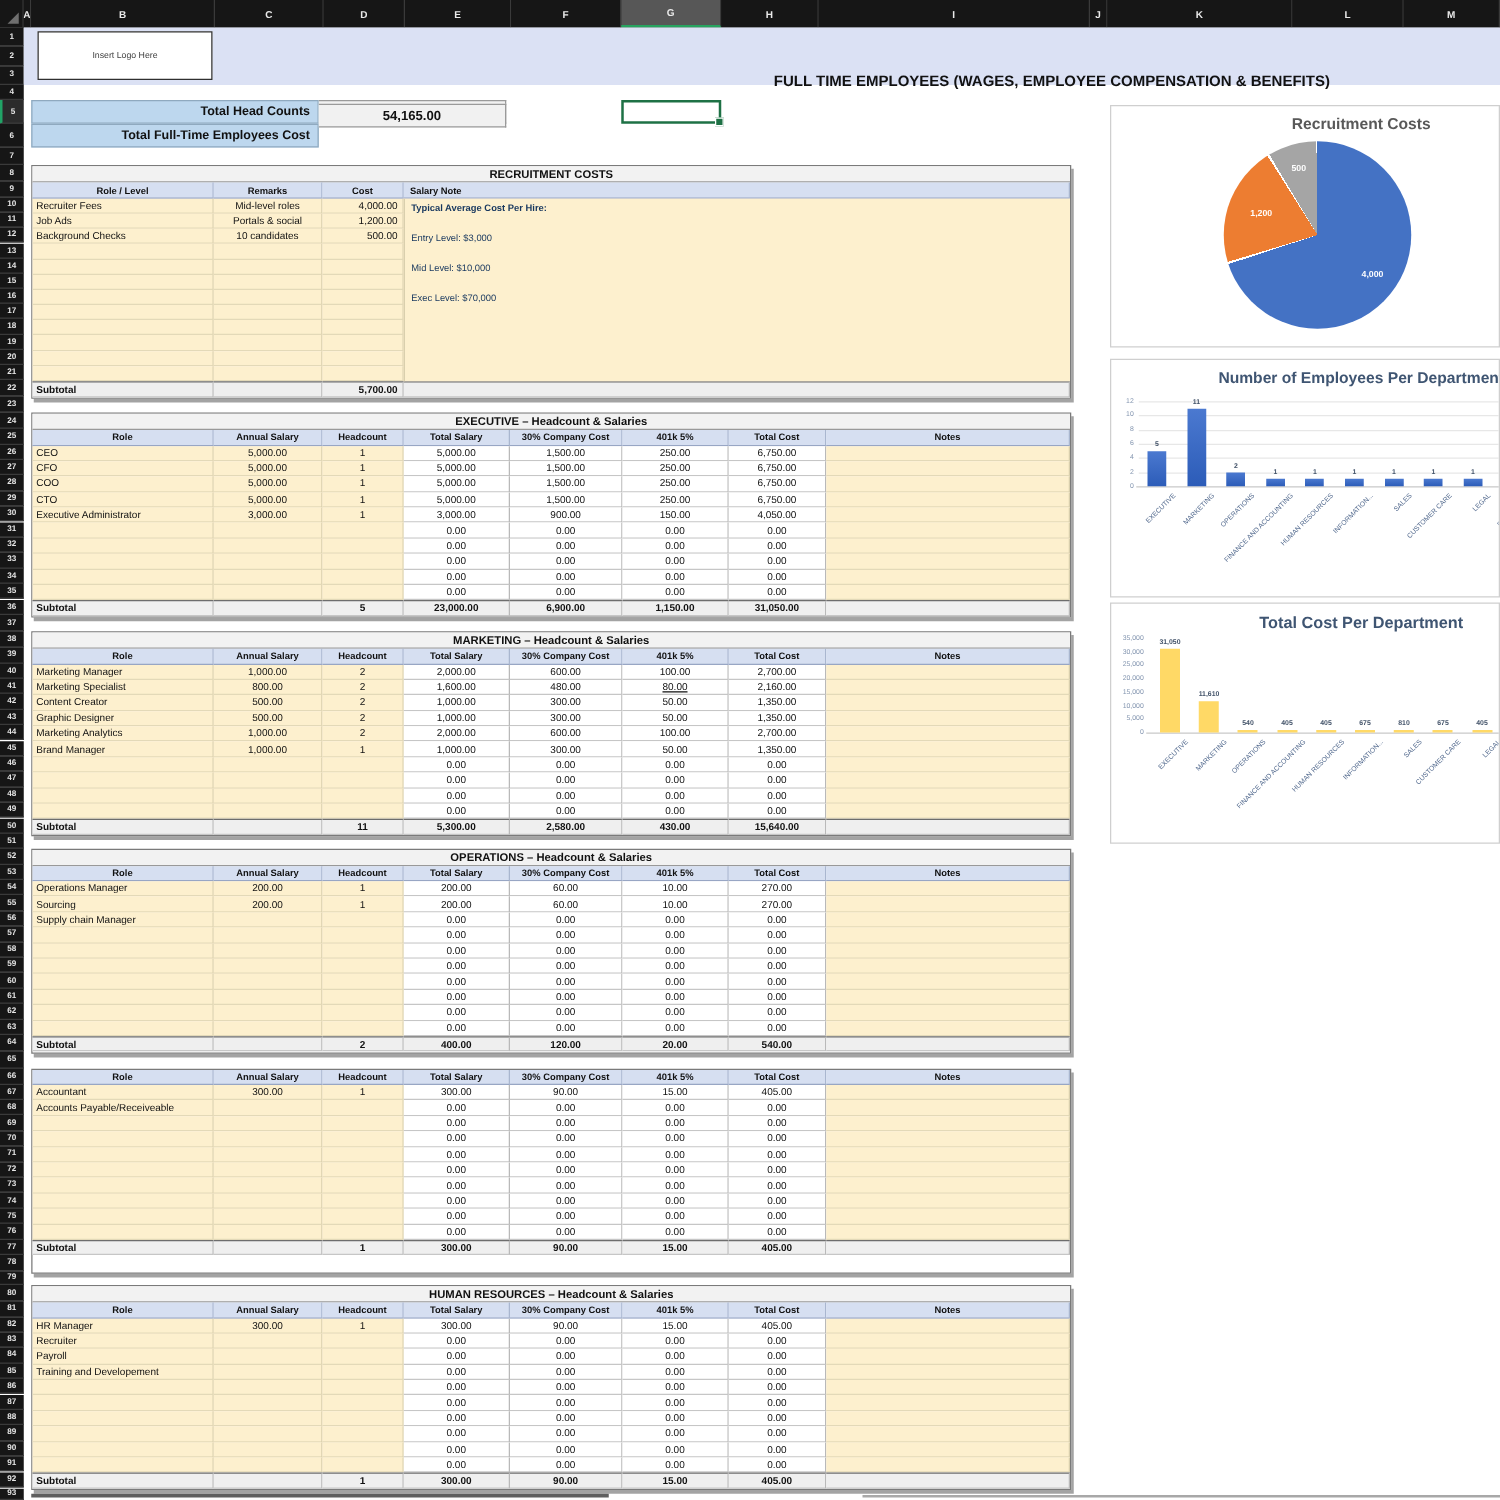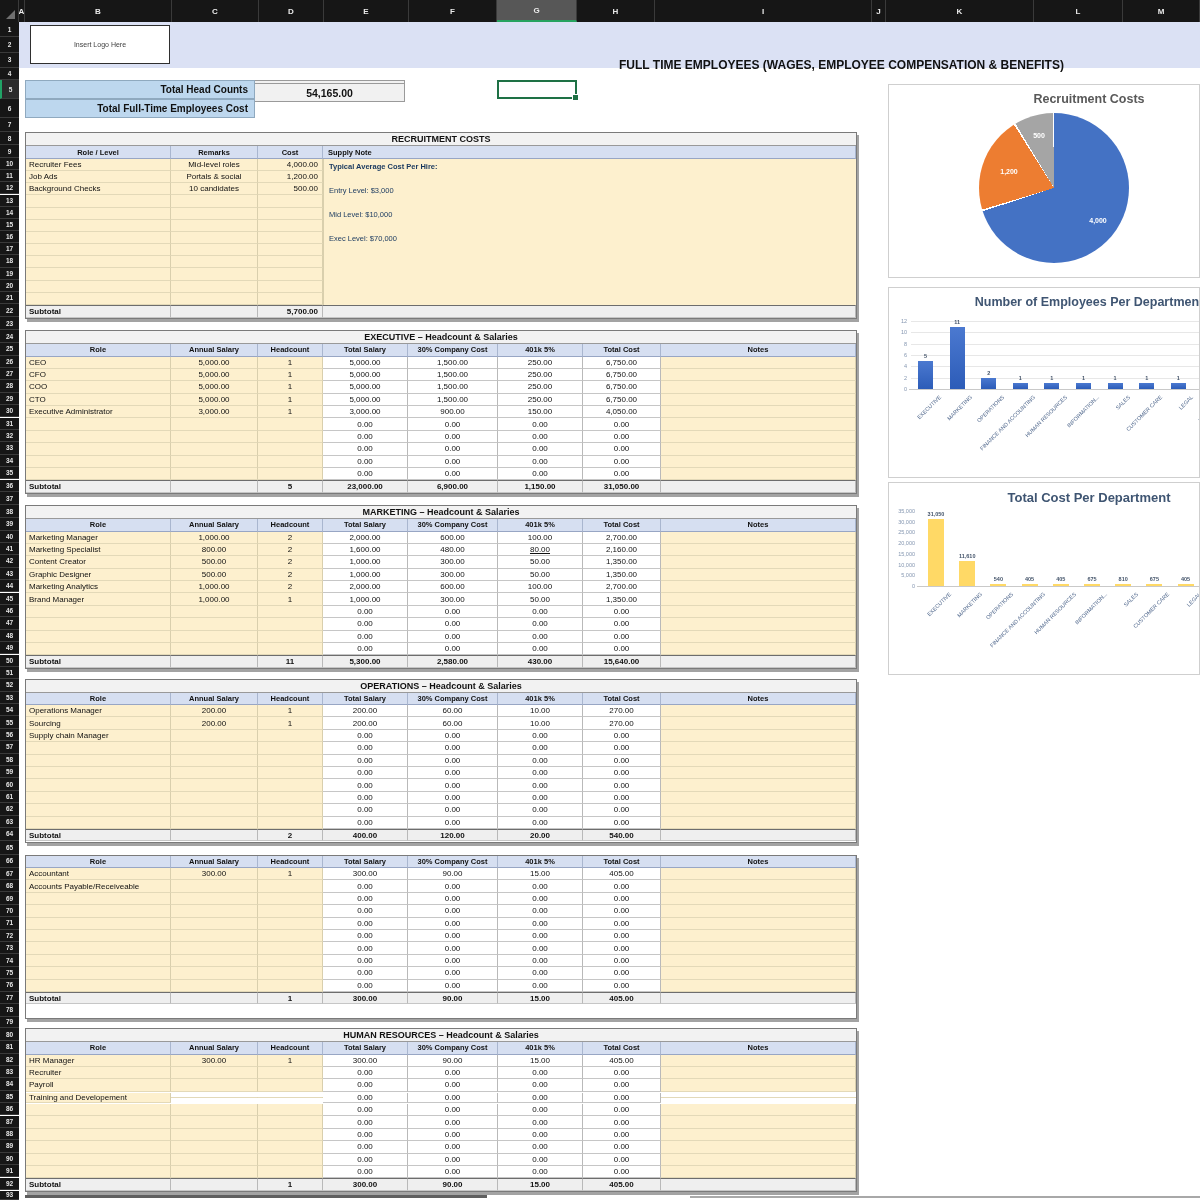--- a/index.html
+++ b/index.html
@@ -191,21 +191,21 @@
       <div class="handle"></div>
     </div>
 
   <div id="tables">
       <div class="tbl" style="top: 132px; height: 185px;">
         <div class="trow ttitle" style="height: 13px;">RECRUITMENT COSTS</div>
         <div class="trow" style="height: 13px;">
           <div class="cell hc" style="width: 145px;">Role / Level</div>
           <div class="cell hc" style="width: 87px;">Remarks</div>
           <div class="cell hc" style="width: 65px;">Cost</div>
-          <div class="cell hc lft" style="width: 533px; padding-left: 5px;">Supply Note</div>
+          <div class="cell hc lft" style="width: 533px; padding-left: 5px;">Salary Note</div>
         </div>
         <div class="trow" style="height: 12.17px;">
           <div class="cell yel lft" style="width: 145px;">Recruiter Fees</div>
           <div class="cell yel" style="width: 87px;">Mid-level roles</div>
           <div class="cell yel rgt" style="width: 65px;">4,000.00</div>
           <div class="cell yel" style="width: 533px;"></div>
         </div>
         <div class="trow" style="height: 12.17px;">
           <div class="cell yel lft" style="width: 145px;">Job Ads</div>
           <div class="cell yel" style="width: 87px;">Portals &amp; social</div>
@@ -811,21 +811,21 @@
         <div class="trow" style="height: 12.4px;">
           <div class="cell yel lft" style="width: 145px;">Payroll</div>
           <div class="cell yel" style="width: 87px;"></div>
           <div class="cell yel" style="width: 65px;"></div>
           <div class="cell wht" style="width: 85px;">0.00</div>
           <div class="cell wht" style="width: 90px;">0.00</div>
           <div class="cell wht" style="width: 85px;">0.00</div>
           <div class="cell wht" style="width: 78px;">0.00</div>
           <div class="cell yel" style="width: 195px;"></div>
         </div>
-        <div class="trow" style="height: 12.4px; align-items: center;">
+        <div class="trow" style="height: 12.4px;">
           <div class="cell yel lft" style="width: 145px;">Training and Developement</div>
           <div class="cell yel" style="width: 87px;"></div>
           <div class="cell yel" style="width: 65px;"></div>
           <div class="cell wht" style="width: 85px;">0.00</div>
           <div class="cell wht" style="width: 90px;">0.00</div>
           <div class="cell wht" style="width: 85px;">0.00</div>
           <div class="cell wht" style="width: 78px;">0.00</div>
           <div class="cell yel" style="width: 195px;"></div>
         </div>
         <div class="trow" style="height: 12.4px;">

